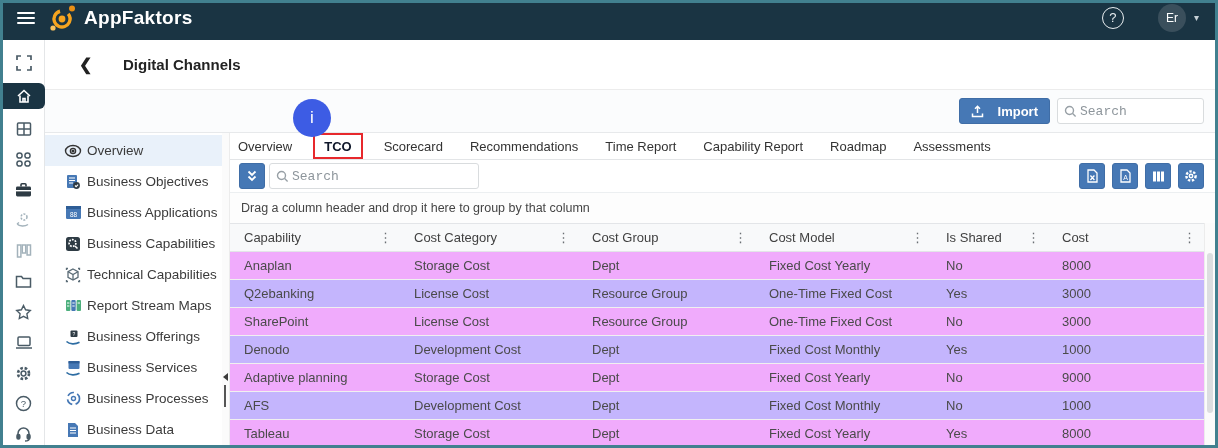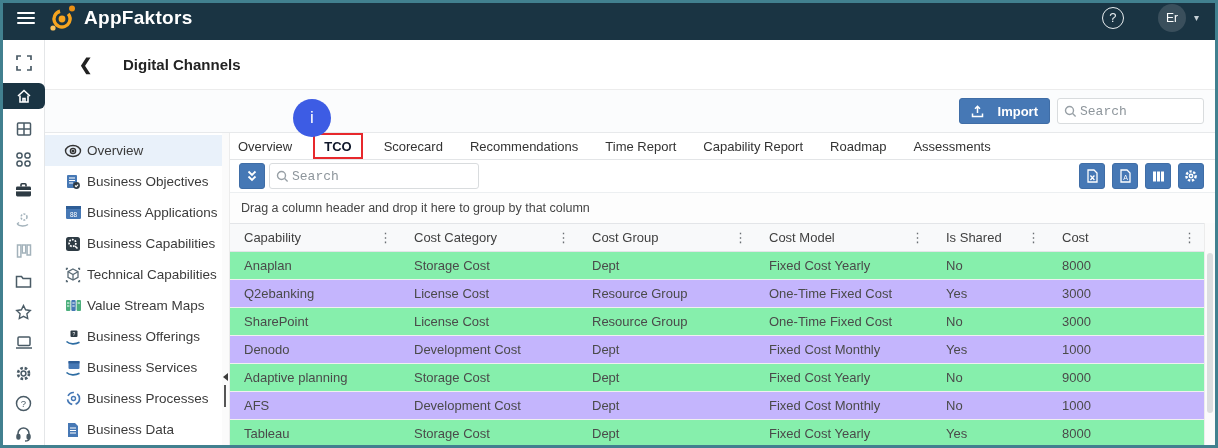--- a/index.html
+++ b/index.html
@@ -87,21 +87,21 @@
 
   .thead { height:29px; flex:0 0 29px; display:flex; background:#f8f9fa;
     border-top:1px solid #e3e5e8; border-bottom:1px solid #e3e5e8; padding-right:11px;}
   .th { display:flex; align-items:center; justify-content:space-between;
     padding:0 8px 0 14px; font-size:13px; color:#414141; cursor:pointer;}
   .th .dots { color:#6a6f73; font-size:13px; letter-spacing:0; cursor:pointer; }
   .c0{width:170px;flex:0 0 170px;} .c1{width:178px;flex:0 0 178px;} .c2{width:177px;flex:0 0 177px;}
   .c3{width:177px;flex:0 0 177px;} .c4{width:116px;flex:0 0 116px;} .c5{flex:1;}
 
   .tbody { flex:1; overflow:hidden; padding-right:11px;}
-  .tr { height:28px; display:flex; border-bottom:1px solid #f0f0f0; cursor:pointer; background:#86efac;}
+  .tr { height:28px; display:flex; border-bottom:1px solid #f0f0f0; cursor:pointer; background:#f0abfc;}
   .tr.alt { background:#c4b5fd; }
   .td { display:flex; align-items:center; padding-left:14px; font-size:13px; color:#4a4a4a; white-space:nowrap; overflow:hidden;}
 
   .v-scroll { position:absolute; right:0; top:90px; bottom:0; width:11px; background:#fbfbfb;
     border-left:1px solid #ececec; cursor:pointer;}
   .v-scroll .thumb { position:absolute; top:30px; left:2px; width:6px; height:160px;
     background:#dcdee0; border-radius:3px; }
 
   
   .info-marker { position:absolute; left:290px; top:96px; width:38px; height:38px; border-radius:50%;
@@ -300,21 +300,21 @@
           </div>
           <div class="nav-item">
             <span class="nav-ico">
               <svg width="17" height="15" viewBox="0 0 17 15">
                 <rect x="1" y="2" width="4.4" height="11" rx="1" fill="#4caf7d"></rect>
                 <rect x="6.3" y="2" width="4.4" height="11" rx="1" fill="#4678b5"></rect>
                 <rect x="11.6" y="2" width="4.4" height="11" rx="1" fill="#4caf7d"></rect>
                 <path d="M2 5h2.4M7.3 5h2.4M12.6 5h2.4M2 8h2.4M7.3 8h2.4" stroke="#fff" stroke-width="1"></path>
                 </svg>
             </span>
-            <span>Value Stream Maps</span>
+            <span>Report Stream Maps</span>
           </div>
           <div class="nav-item">
             <span class="nav-ico">
               <svg width="17" height="16" viewBox="0 0 17 16">
                   <rect x="5.5" y="1.5" width="7" height="6.5" rx="1" fill="#2e3b44"></rect>
                 <text x="9" y="6.8" font-size="5" text-anchor="middle" fill="#fff" font-family="Liberation Sans">?</text>
                 <path d="M1.5 12.5c3 3 9 3 13 .8" fill="none" stroke="#2e6da3" stroke-width="1.6"></path>
                 </svg>
             </span>
             <span>Business Offerings</span>

